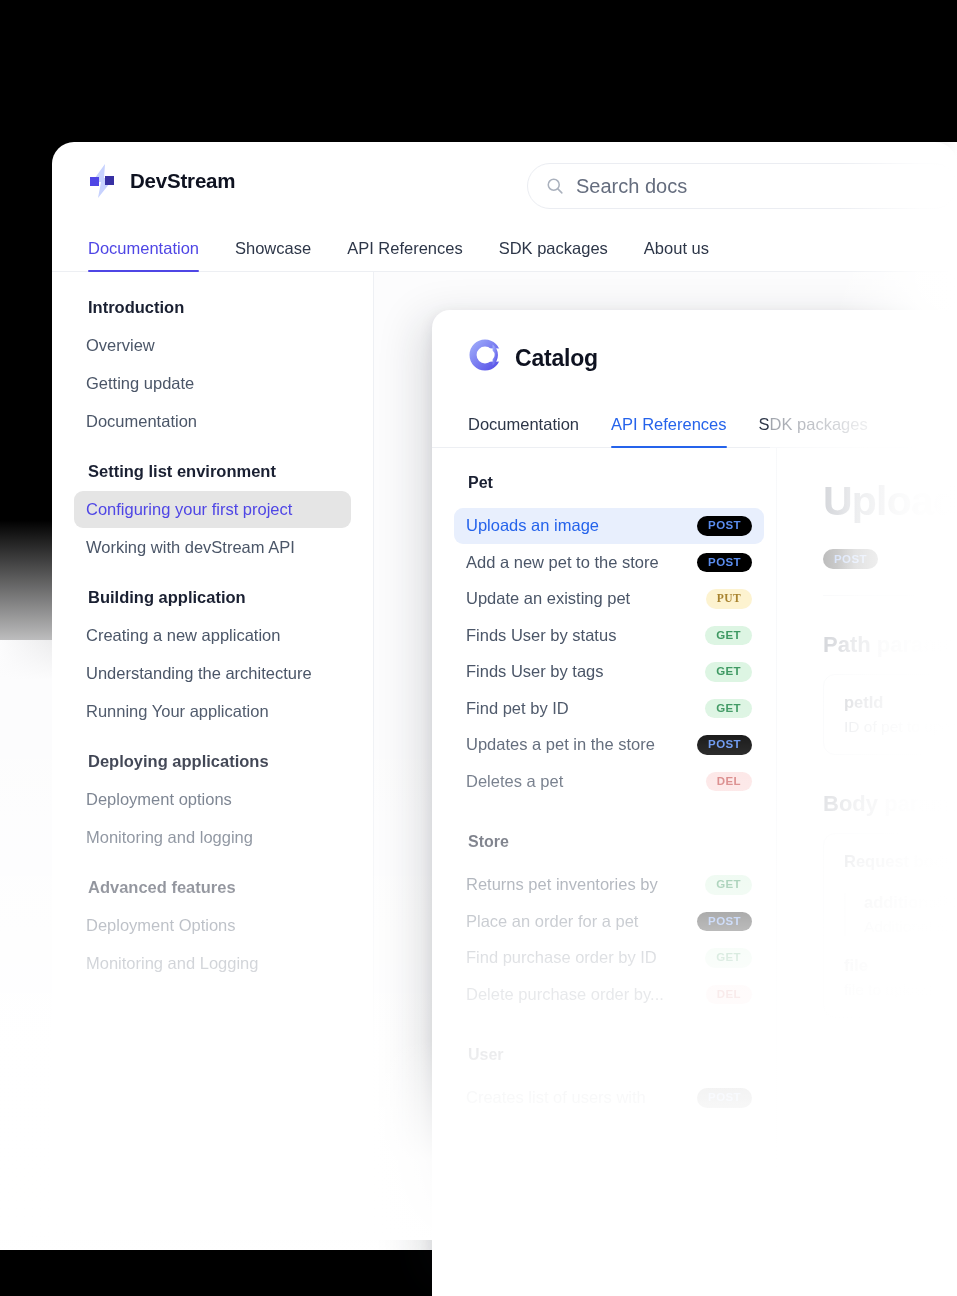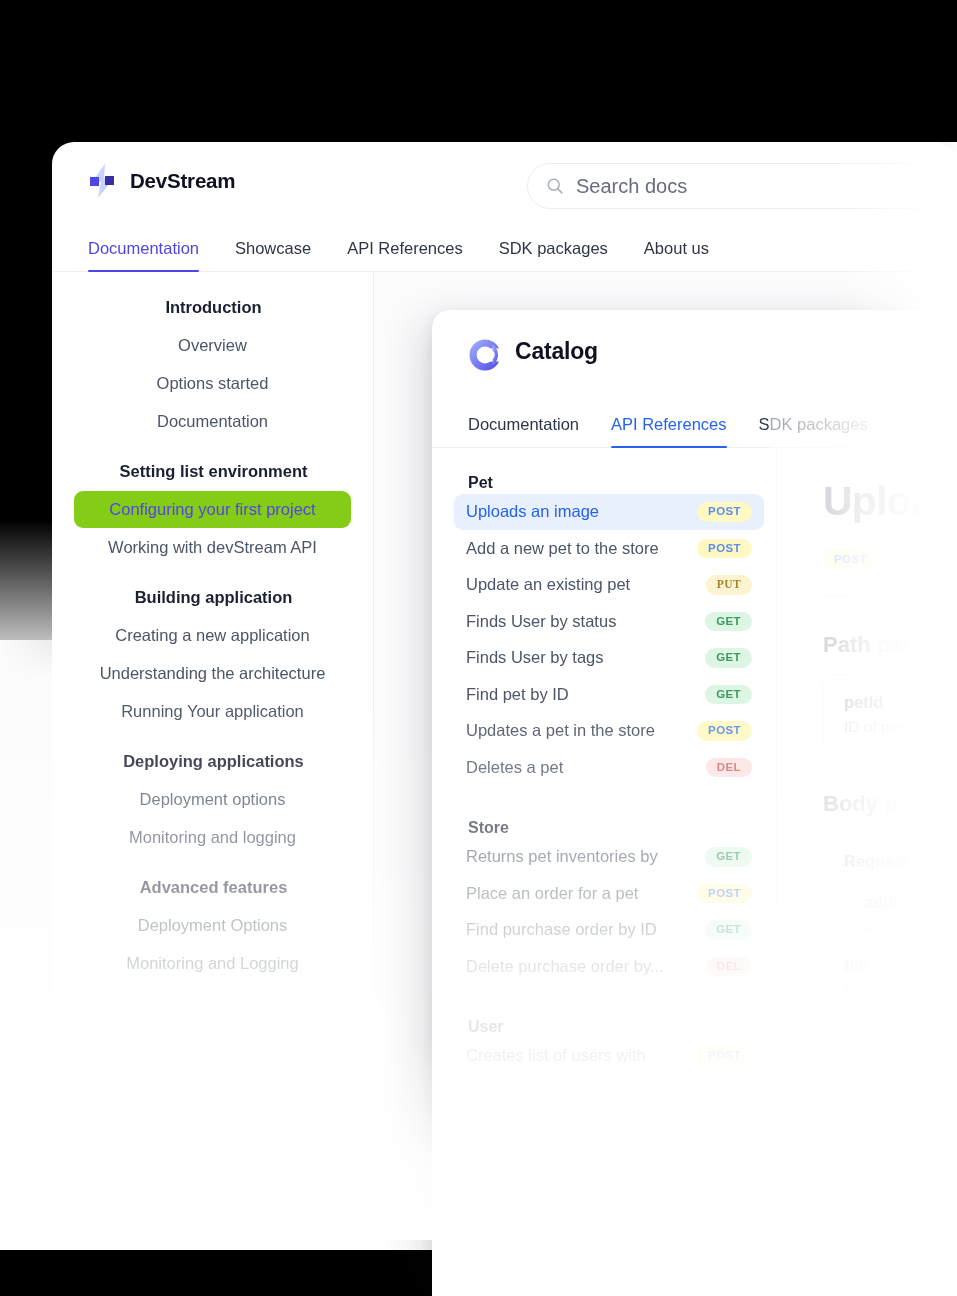--- a/index.html
+++ b/index.html
@@ -128,40 +128,40 @@
 
   
   .cardbody { display: flex; height: 960px; }
   .sidebar {
     width: 322px;
     flex: none;
     padding: 26px 34px 0 34px;
     border-right: 1px solid #eef0f4;
     position: relative;
   }
-  .sb-group { margin-bottom: 10px; text-align: center; }
+  .sb-group { margin-bottom: 10px; }
   .sb-head {
     font-size: 16.5px;
     font-weight: 700;
     color: #1a2032;
     margin: 22px 0 10px 0;
     padding-left: 2px;
   }
   .sb-group:first-child .sb-head { margin-top: 0; }
   .sb-item {
     font-size: 16.5px;
     color: #4b5668;
     padding: 9px 12px;
     margin: 1px -12px;
     border-radius: 9px;
     cursor: pointer;
     white-space: nowrap;
   }
   .sb-item.active {
-    background: #84cc16;
+    background: #e5e5e5;
     color: #4f46e5;
     font-weight: 400;
   }
   .content-area { flex: 1; background: #fcfcfd; }
 
   
   #overlay {
     position: absolute;
     left: 432px;
     top: 310px;
@@ -171,21 +171,21 @@
     border-top-left-radius: 18px;
     border-top-right-radius: 18px;
     box-shadow: -22px 0 46px -12px rgba(22,28,45,0.16),
                 -4px 0 14px -4px rgba(22,28,45,0.08);
     overflow: hidden;
     z-index: 5;
   }
   .ov-header {
     padding: 28px 0 0 36px;
     display: flex;
-    align-items: flex-start;
+    align-items: flex-end;
     gap: 13px;
   }
   .ov-logo { width: 34px; height: 34px; flex: none; }
   .ov-title {
     font-size: 23px;
     font-weight: 700;
     color: #0e1220;
     letter-spacing: -0.2px;
   }
   .ov-tabs {
@@ -218,21 +218,21 @@
   .ov-list {
     width: 345px;
     flex: none;
     padding: 26px 24px 0 34px;
     border-right: 1px solid #eef0f4;
   }
   .grp-head {
     font-size: 16px;
     font-weight: 700;
     color: #1a2032;
-    margin: 0 0 2px 2px;
+    margin: 0 0 16px 2px;
   }
   .grp-head.later { margin-top: 34px; }
   .api-row {
     display: flex;
     align-items: center;
     justify-content: space-between;
     gap: 10px;
     padding: 8px 12px;
     margin: 1px -12px;
     border-radius: 9px;
@@ -247,21 +247,21 @@
   .api-row.active .api-label { color: #2563eb; }
   .badge {
     font-size: 11.5px;
     font-weight: 700;
     letter-spacing: 0.4px;
     padding: 4px 11px;
     border-radius: 11px;
     flex: none;
     line-height: 1;
   }
-  .b-POST { background: #fef9c3; color: #5b8def; }
+  .b-POST { background: #000000; color: #5b8def; }
   .b-PUT  { background: #fdf3d0; color: #a8832f; font-family: Liberation Serif, serif; }
   .b-GET  { background: #ddf5e3; color: #3f9963; }
   .b-DEL  { background: #fce1e1; color: #d06a6a; }
 
   
   .ov-detail { flex: 1; padding: 30px 0 0 46px; }
   .dt-title {
     font-size: 41px;
     font-weight: 700;
     color: #5e6575;
@@ -379,21 +379,21 @@
       <div class="navtab">SDK packages</div>
       <div class="navtab">About us</div>
     </div>
 
     <div class="cardbody">
       <div class="sidebar">
 
         <div class="sb-group">
           <div class="sb-head">Introduction</div>
           <div class="sb-item">Overview</div>
-          <div class="sb-item">Options started</div>
+          <div class="sb-item">Getting update</div>
           <div class="sb-item">Documentation</div>
         </div>
 
         <div class="sb-group">
           <div class="sb-head">Setting list environment</div>
           <div class="sb-item active">Configuring your first project</div>
           <div class="sb-item">Working with devStream API</div>
         </div>
 
         <div class="sb-group">

